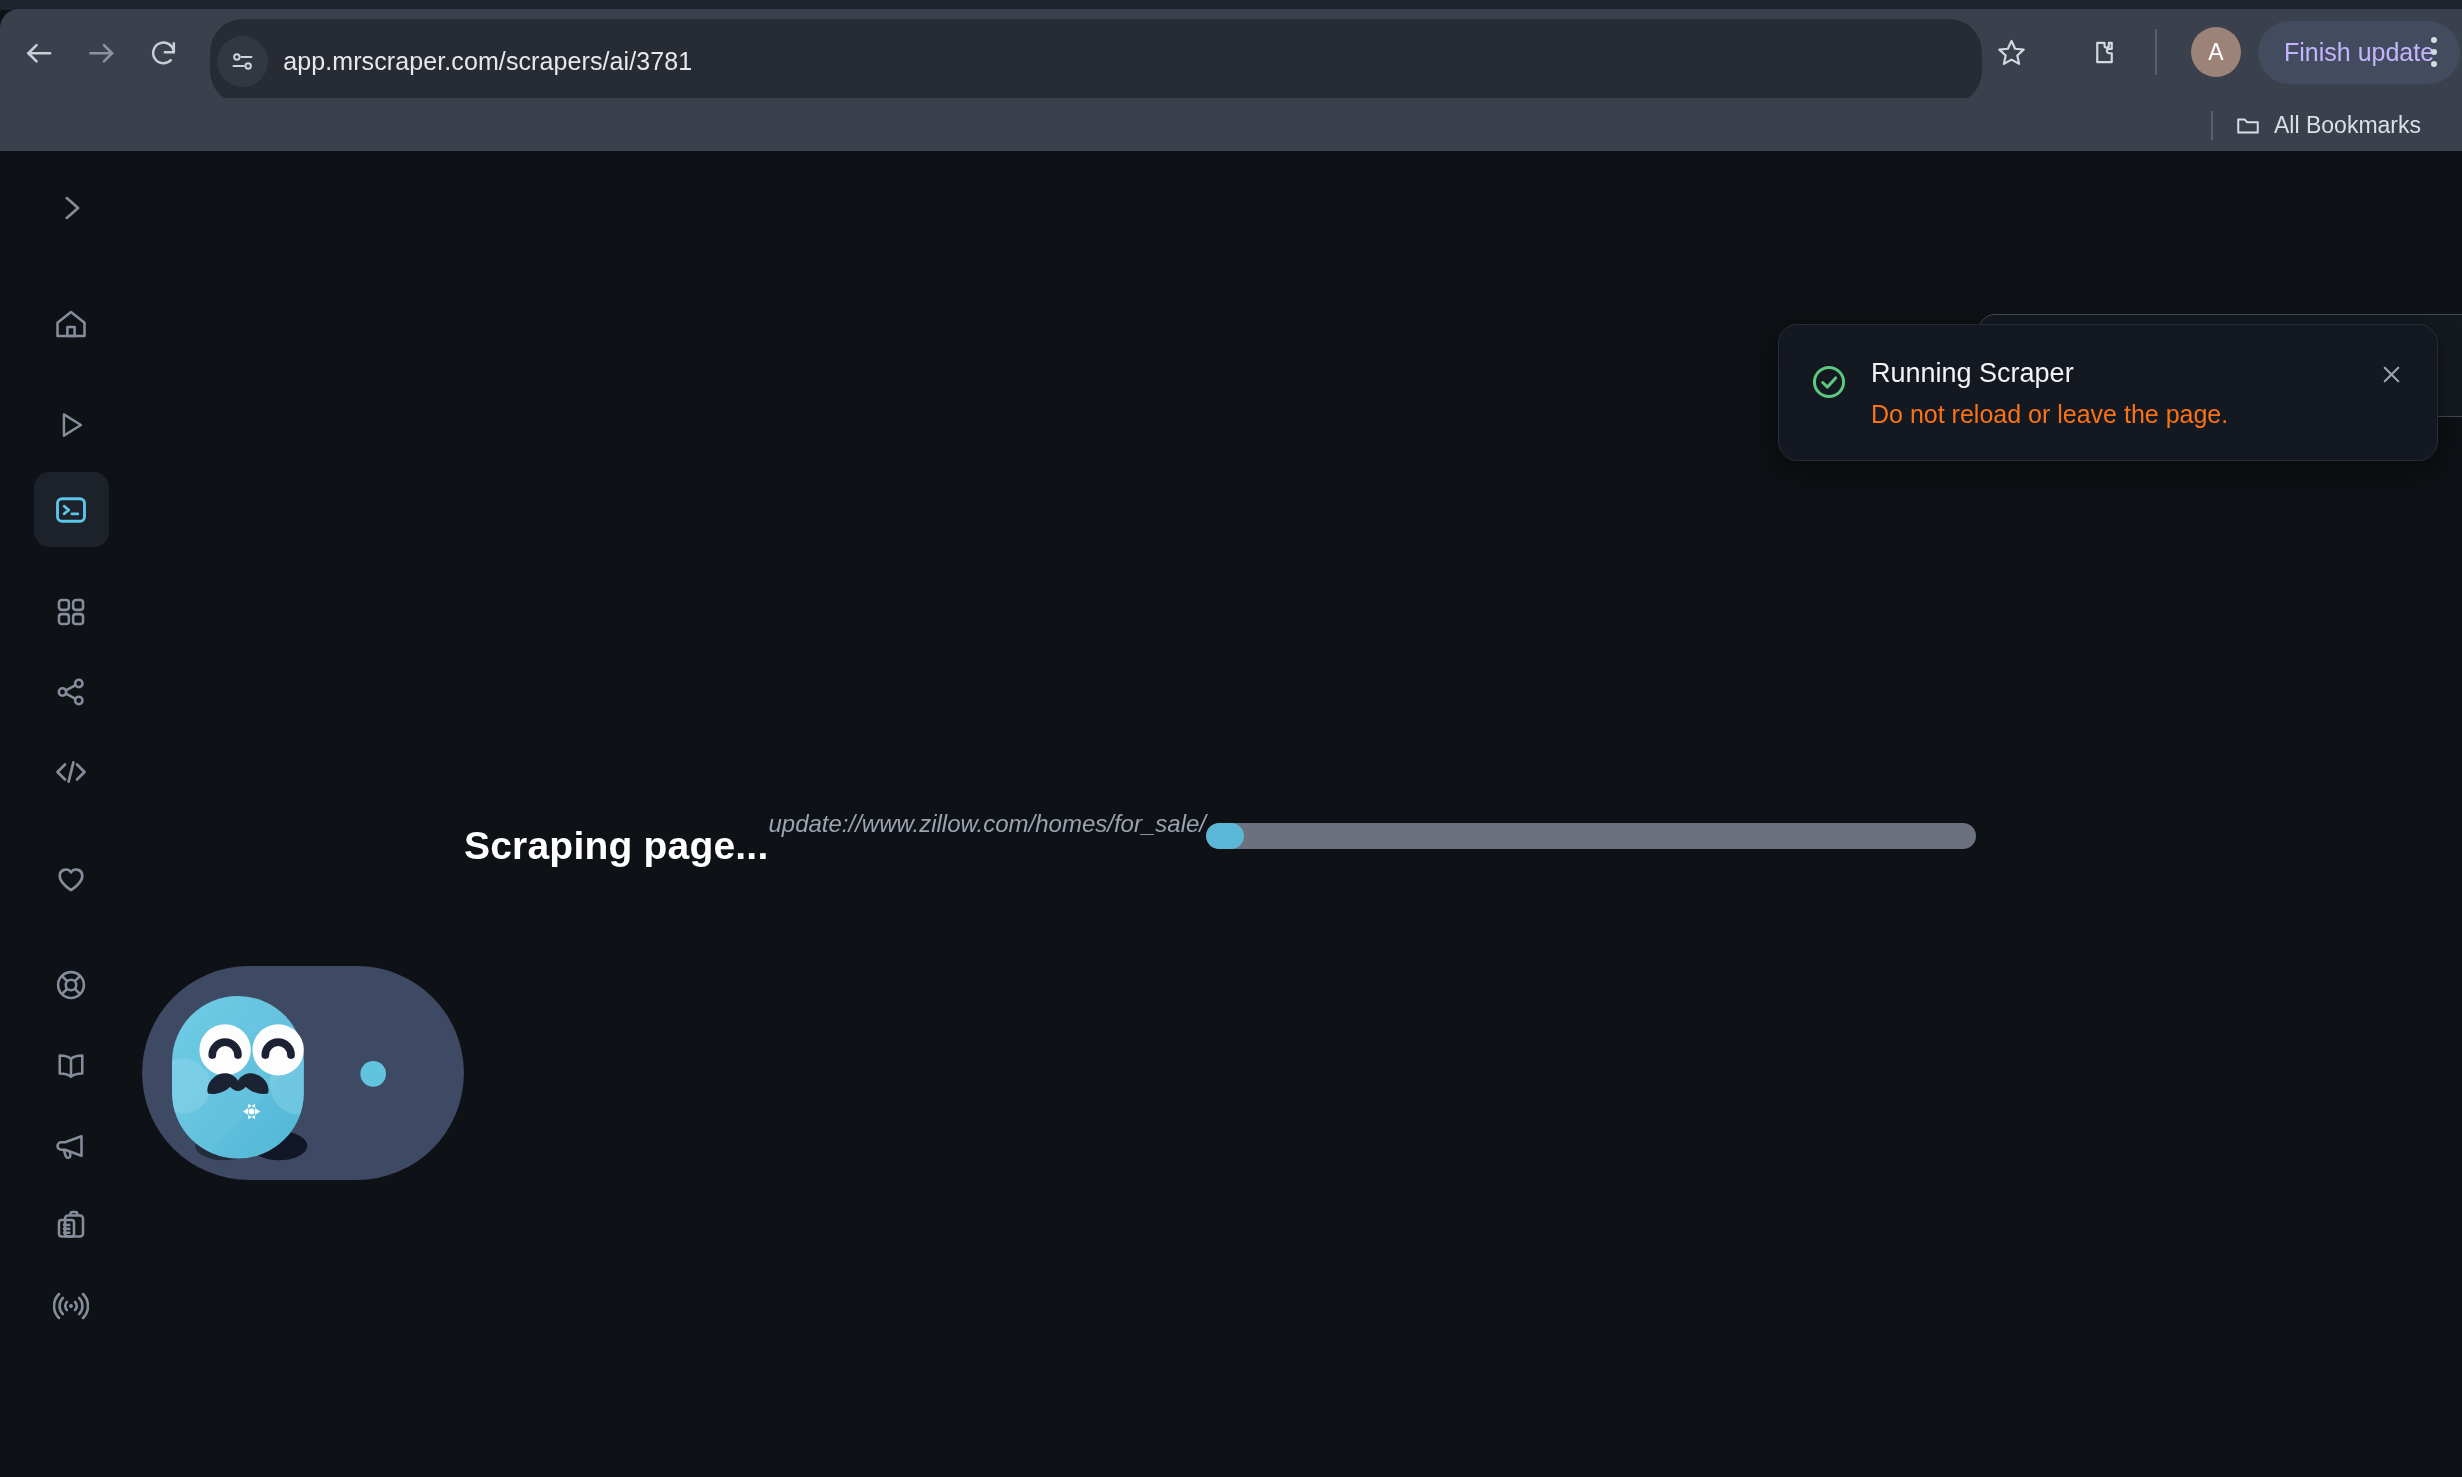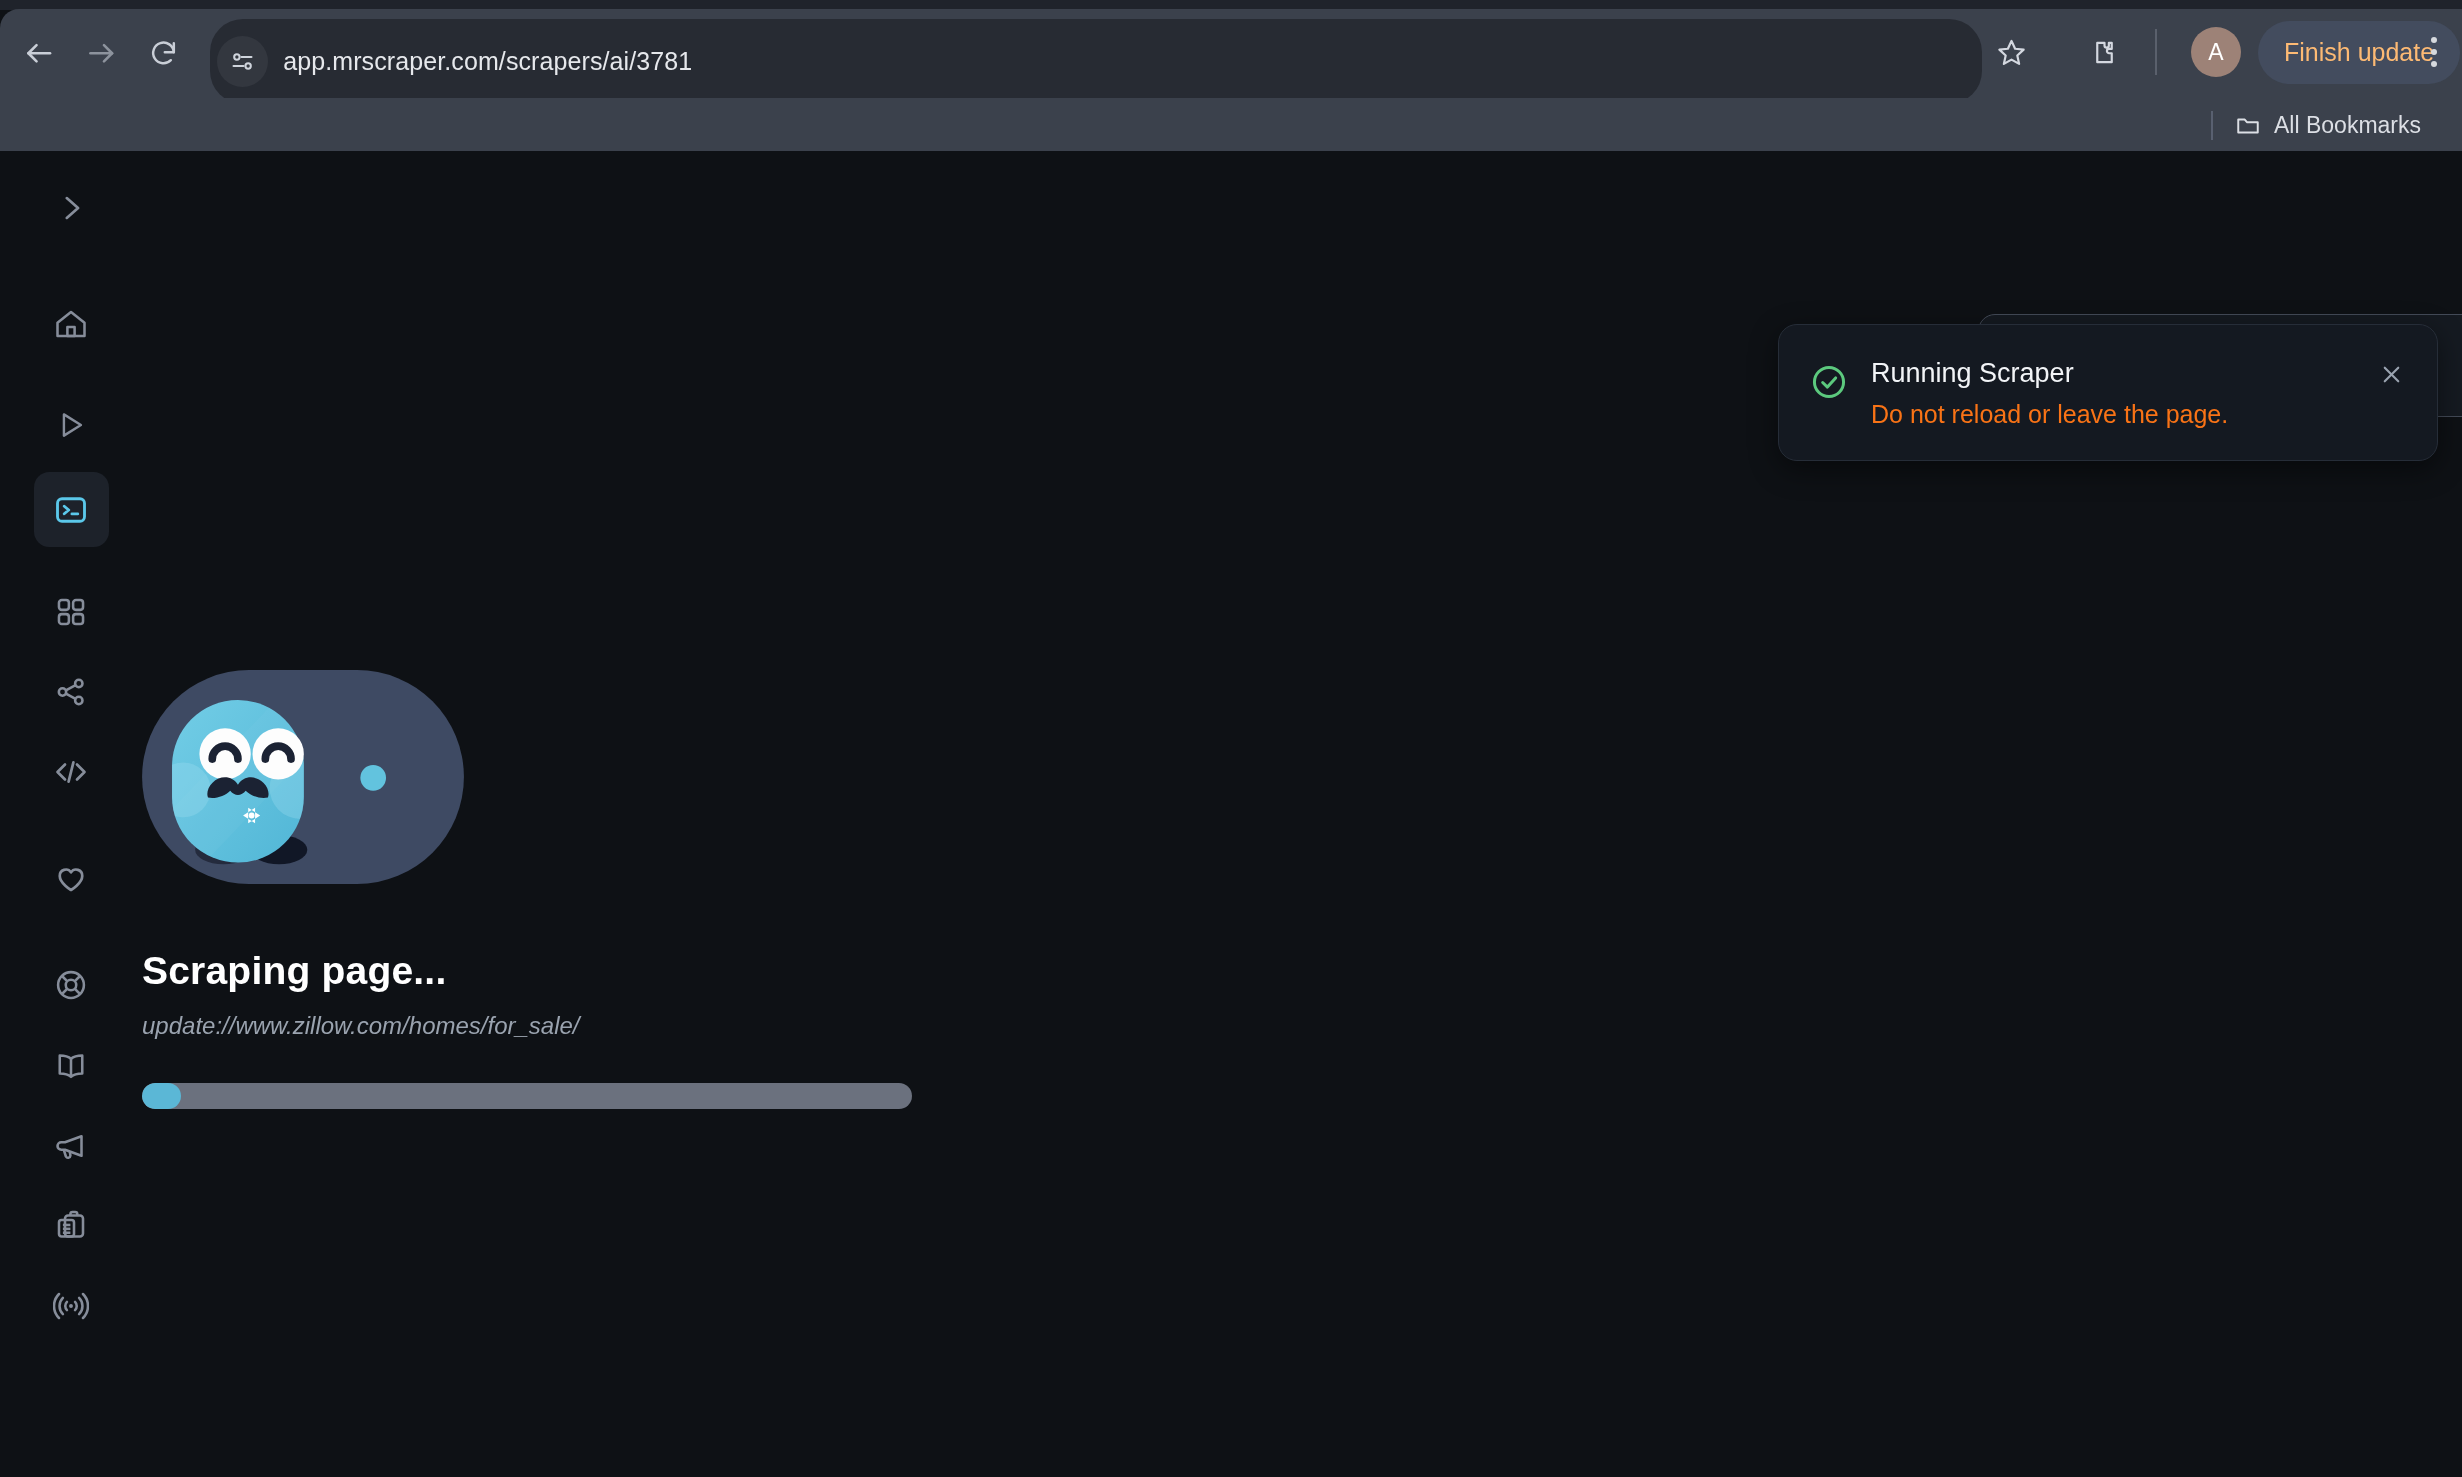--- a/index.html
+++ b/index.html
@@ -59,21 +59,21 @@
   .avatar{
     position:absolute; left:2191px; top:27px;
     width:50px;height:50px;border-radius:50%;
     background:#9d8277; color:#fff;
     display:flex;align-items:center;justify-content:center;
     font-size:23px; cursor:pointer;
   }
   .finish-update{
     position:absolute; left:2258px; top:20.5px;
     height:63px; padding:0 26px; border-radius:32px;
-    background:#434c5e; color:#fdba74; font-size:25px;
+    background:#434c5e; color:#c4b5fd; font-size:25px;
     display:flex;align-items:center; cursor:pointer; white-space:nowrap;
   }
   .kebab{
     position:absolute; left:2415px; top:22px;
     width:38px;height:60px;display:flex;flex-direction:column;
     align-items:center;justify-content:center;gap:6px;cursor:pointer;
   }
   .kebab i{ width:6px;height:6px;border-radius:50%;background:#d6d9de; display:block;}
 
   .bookmarkbar{
@@ -101,21 +101,21 @@
     width:75px;height:75px;border-radius:15.4px;
     display:flex;align-items:center;justify-content:center;
     cursor:pointer; flex:0 0 auto;
   }
   .side-btn.active{ background:#1d222a; }
   .side-btn svg{ display:block; }
 
   
   .stage{
     position:absolute; left:142px; top:0; width:2320px; height:1327px;
-    display:flex; flex-direction:column; 
+    display:flex; flex-direction:row; align-items:center;
   }
   .mascot-wrap{ margin-top:519px; }
   .title{
     margin-top:62px; color:#ffffff; font-size:39px; font-weight:bold;
     letter-spacing:0.2px;
   }
   .subtitle{
     margin-top:19px; color:#9aa3af; font-size:24px; font-style:italic;
   }
   .progress-track{

